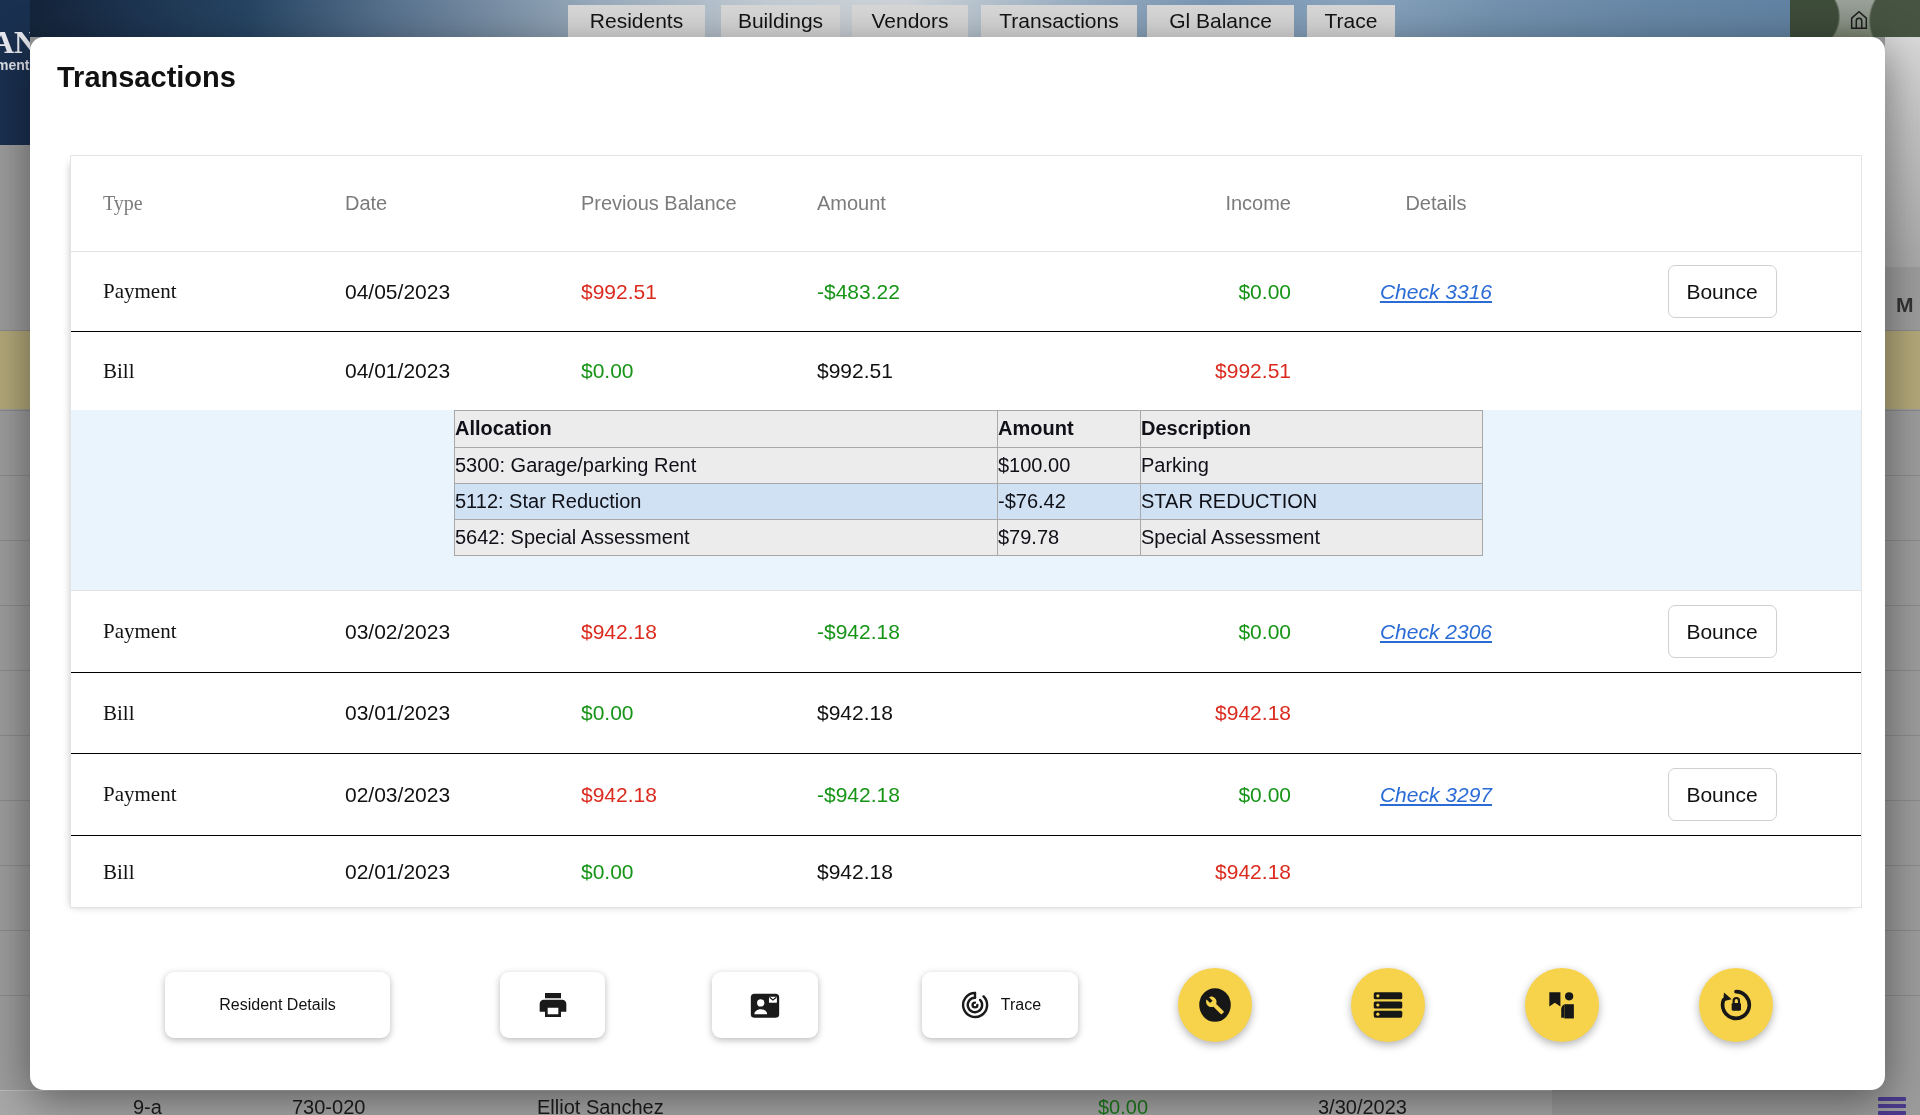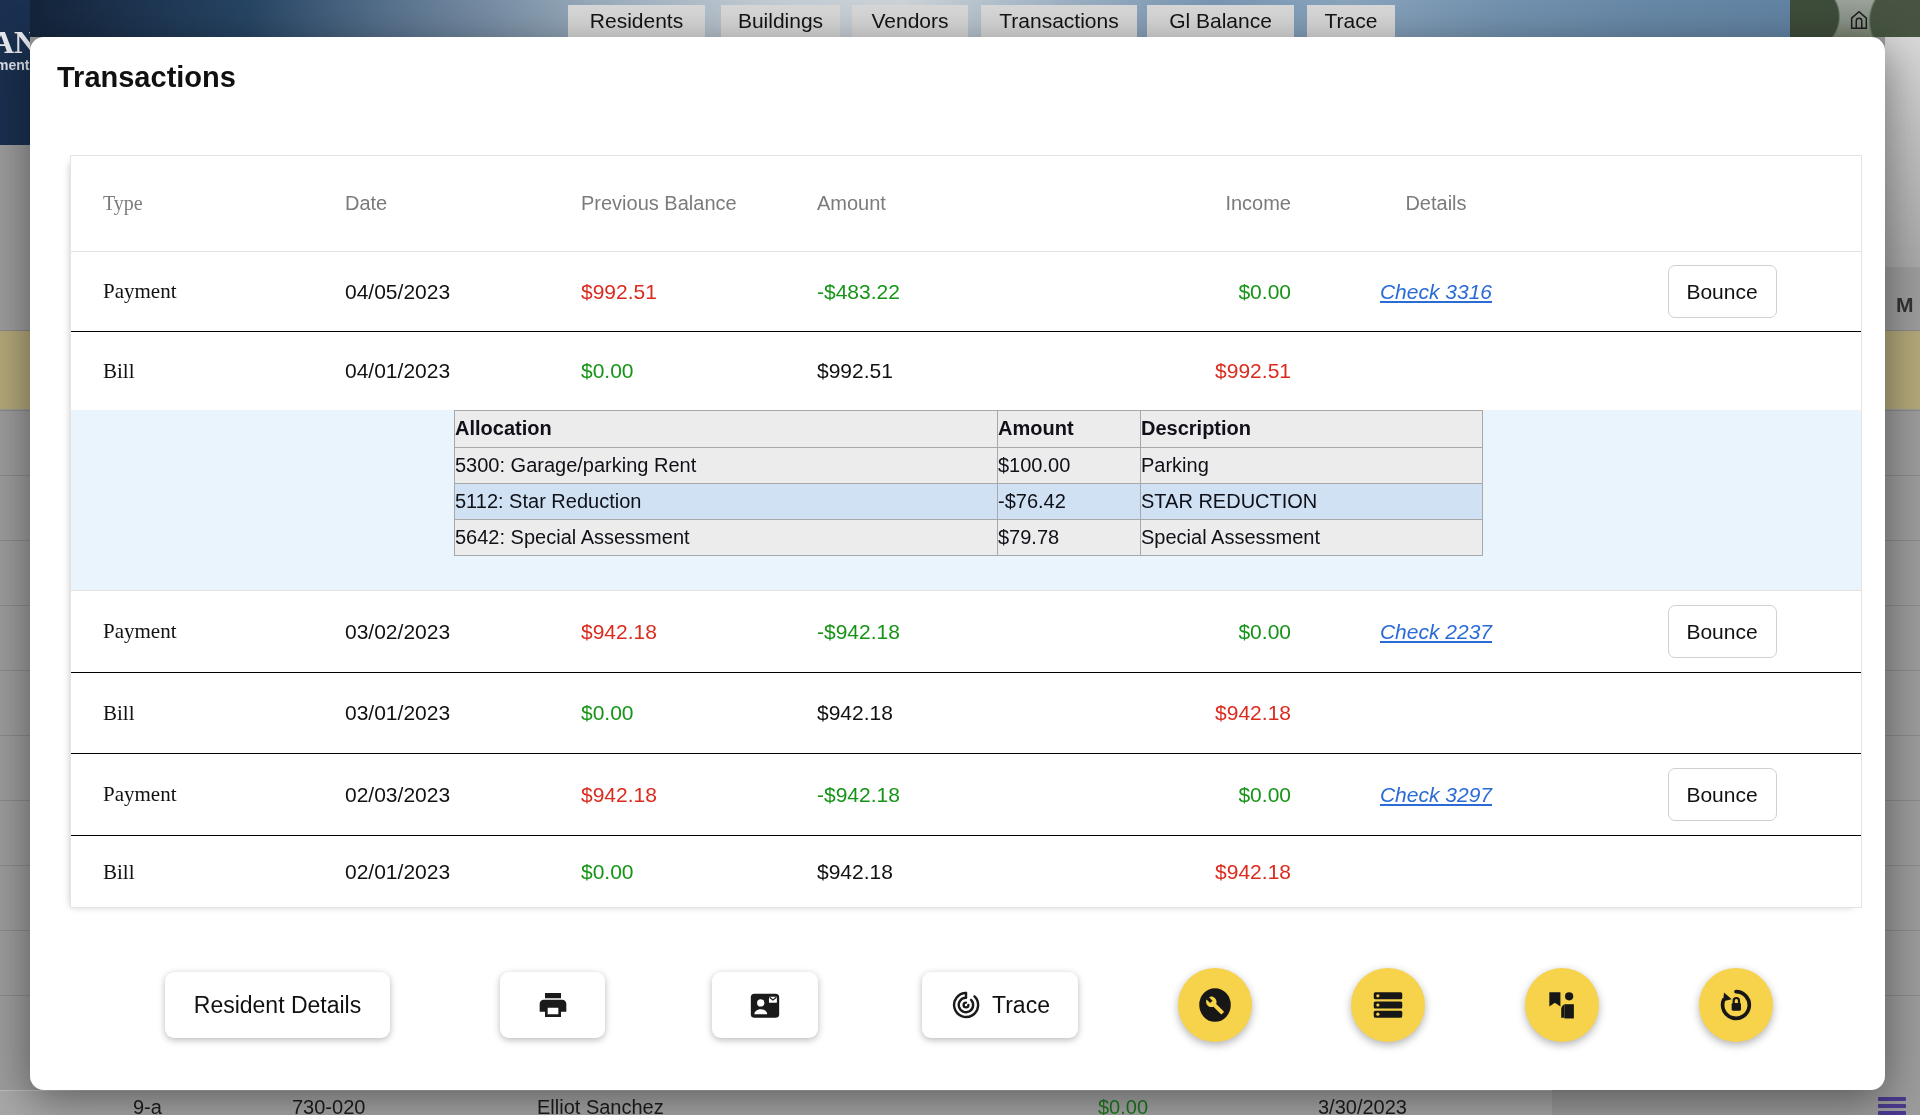--- a/index.html
+++ b/index.html
@@ -57,21 +57,21 @@
   .arow{ display:grid; grid-template-columns:543px 143px 341px; height:36px; }
   .arow + .arow{ border-top:1px solid #a8a8a8; }
   .acell{ font-size:20px; color:#101018; line-height:35px; border-right:1px solid #a8a8a8; overflow:hidden; white-space:nowrap; }
   .acell:last-child{ border-right:none; }
   .ahead .acell{ font-weight:bold; }
   .a-gray{ background:#ececec; } .a-blue{ background:#cfe1f3; }
 
   
   .btnw{ position:absolute; top:935px; height:66px; background:#fff; border:none; border-radius:9px;
     box-shadow:0 2px 7px rgba(0,0,0,.28); display:flex; align-items:center; justify-content:center;
-    font-size:23px; font-weight:500; color:#111; gap:10px; cursor:pointer; font-family:"Liberation Sans",sans-serif; }
+    font-size:16px; font-weight:500; color:#111; gap:10px; cursor:pointer; font-family:"Liberation Sans",sans-serif; }
   .fab{ position:absolute; top:931px; width:74px; height:74px; border-radius:50%; background:#f7d24b; border:none;
     box-shadow:0 3px 9px rgba(0,0,0,.3); display:flex; align-items:center; justify-content:center; cursor:pointer; }
 </style>
 </head>
 <body>
 
 <div class="bg-area">
   <div class="bg-div" style="top:293px"></div>
   <div class="bg-tan"></div>
   <div class="bg-div" style="top:373px"></div>
@@ -179,21 +179,21 @@
         </div>
       </div>
     </div>
 
     <div class="trow r h82">
       <div class="c1">Payment</div>
       <div class="c2">03/02/2023</div>
       <div class="c3 red">$942.18</div>
       <div class="c4 green">-$942.18</div>
       <div class="c5 green">$0.00</div>
-      <div class="c6"><span class="chk">Check 2237</span></div>
+      <div class="c6"><span class="chk">Check 2306</span></div>
       <div class="c7">
           <button class="bounce">Bounce</button>
         </div>
     </div>
 
     <div class="trow r h81">
       <div class="c1">Bill</div>
       <div class="c2">03/01/2023</div>
       <div class="c3 green">$0.00</div>
       <div class="c4">$942.18</div>

